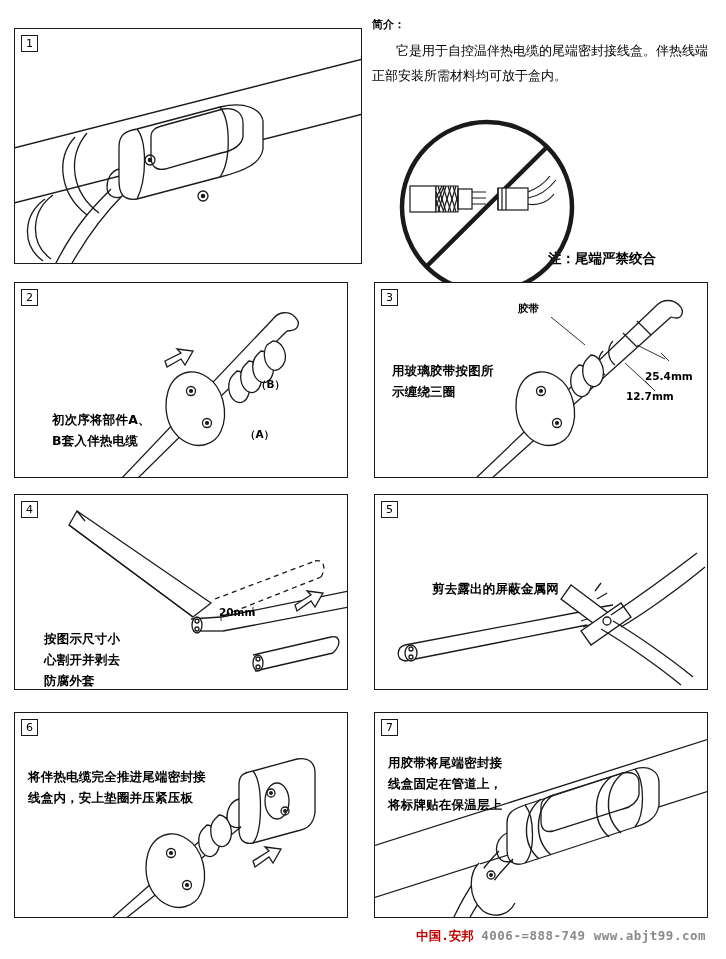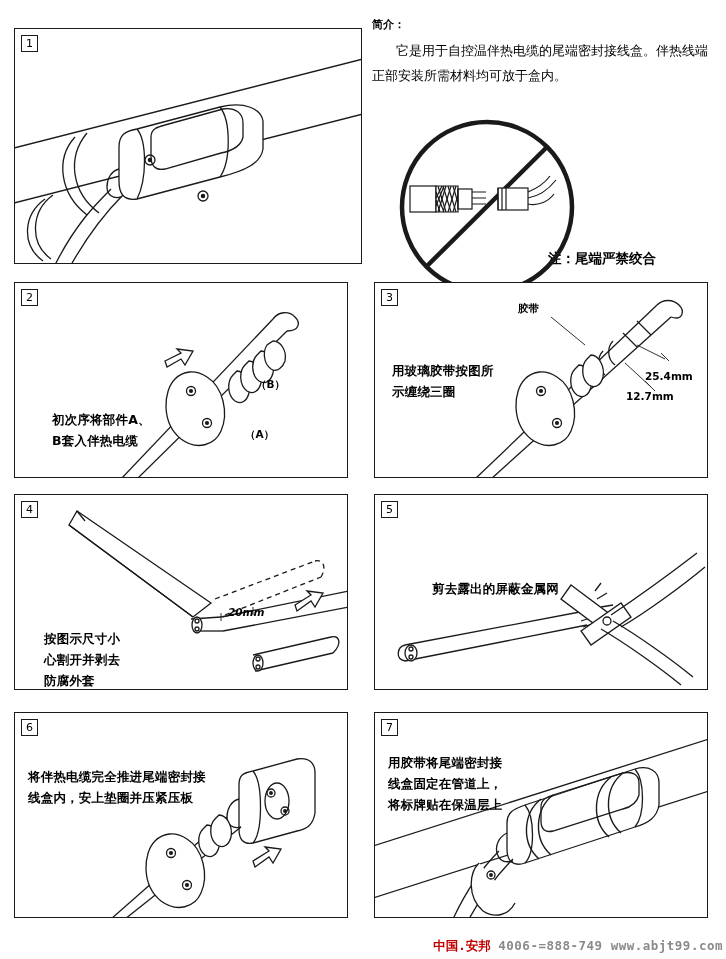--- a/index.html
+++ b/index.html
@@ -65,26 +65,25 @@
     position: absolute;
     font-size: 10.5px;
     font-weight: bold;
     white-space: nowrap;
   }
   .footer {
     position: absolute;
     left: 0; top: 928px;
     width: 726px;
     text-align: right;
-    padding-right: 3px;
+    padding-right: 20px;
     box-sizing: border-box;
     font-family: "DejaVu Sans Mono", "Liberation Mono", monospace;
     font-size: 12.5px;
     font-weight: bold;
-    margin-top: 10px;
   }
   .footer .brand { color: #c00000; }
   .footer .site { color: #8a8a8a; letter-spacing: 0.5px; }
   svg { display:block; }
 </style>
 </head>
 <body>
 
 <div class="intro-title">简介：</div>
 <div class="intro-body">它是用于自控温伴热电缆的尾端密封接线盒。伴热线端正部安装所需材料均可放于盒内。</div>
@@ -248,21 +247,21 @@
       <path d="M206,118 L206,126 M238,112 L238,120" stroke-width="0.9"></path>
       <path d="M208,122 L236,116" stroke-width="0.9"></path>
 
       <path d="M280,110 L296,100 L292,96 L308,98 L300,112 L296,106 L282,116 Z" fill="#fff"></path>
     </g>
   </svg>
 </div>
 <div class="cap" style="left:44px;top:584px;margin-top:44px;">按图示尺寸小
 心割开并剥去
 防腐外套</div>
-<div class="small-lbl" style="left:228px;top:606px;font-style:italic;">20mm</div>
+<div class="small-lbl" style="left:219px;top:606px;">20mm</div>
 
 <div class="panel" style="left:374px;top:494px;width:334px;height:196px;">
   <div class="step-num">5</div>
   <svg width="334" height="196" viewBox="0 0 334 196">
     <g fill="none" stroke="#1a1a1a" stroke-width="1.3">
 
       <path d="M30,150 L210,116"></path>
       <path d="M30,166 L212,130"></path>
       <path d="M30,150 C22,152 20,164 30,166"></path>
       <ellipse cx="36" cy="158" rx="6" ry="8" fill="#fff"></ellipse>

